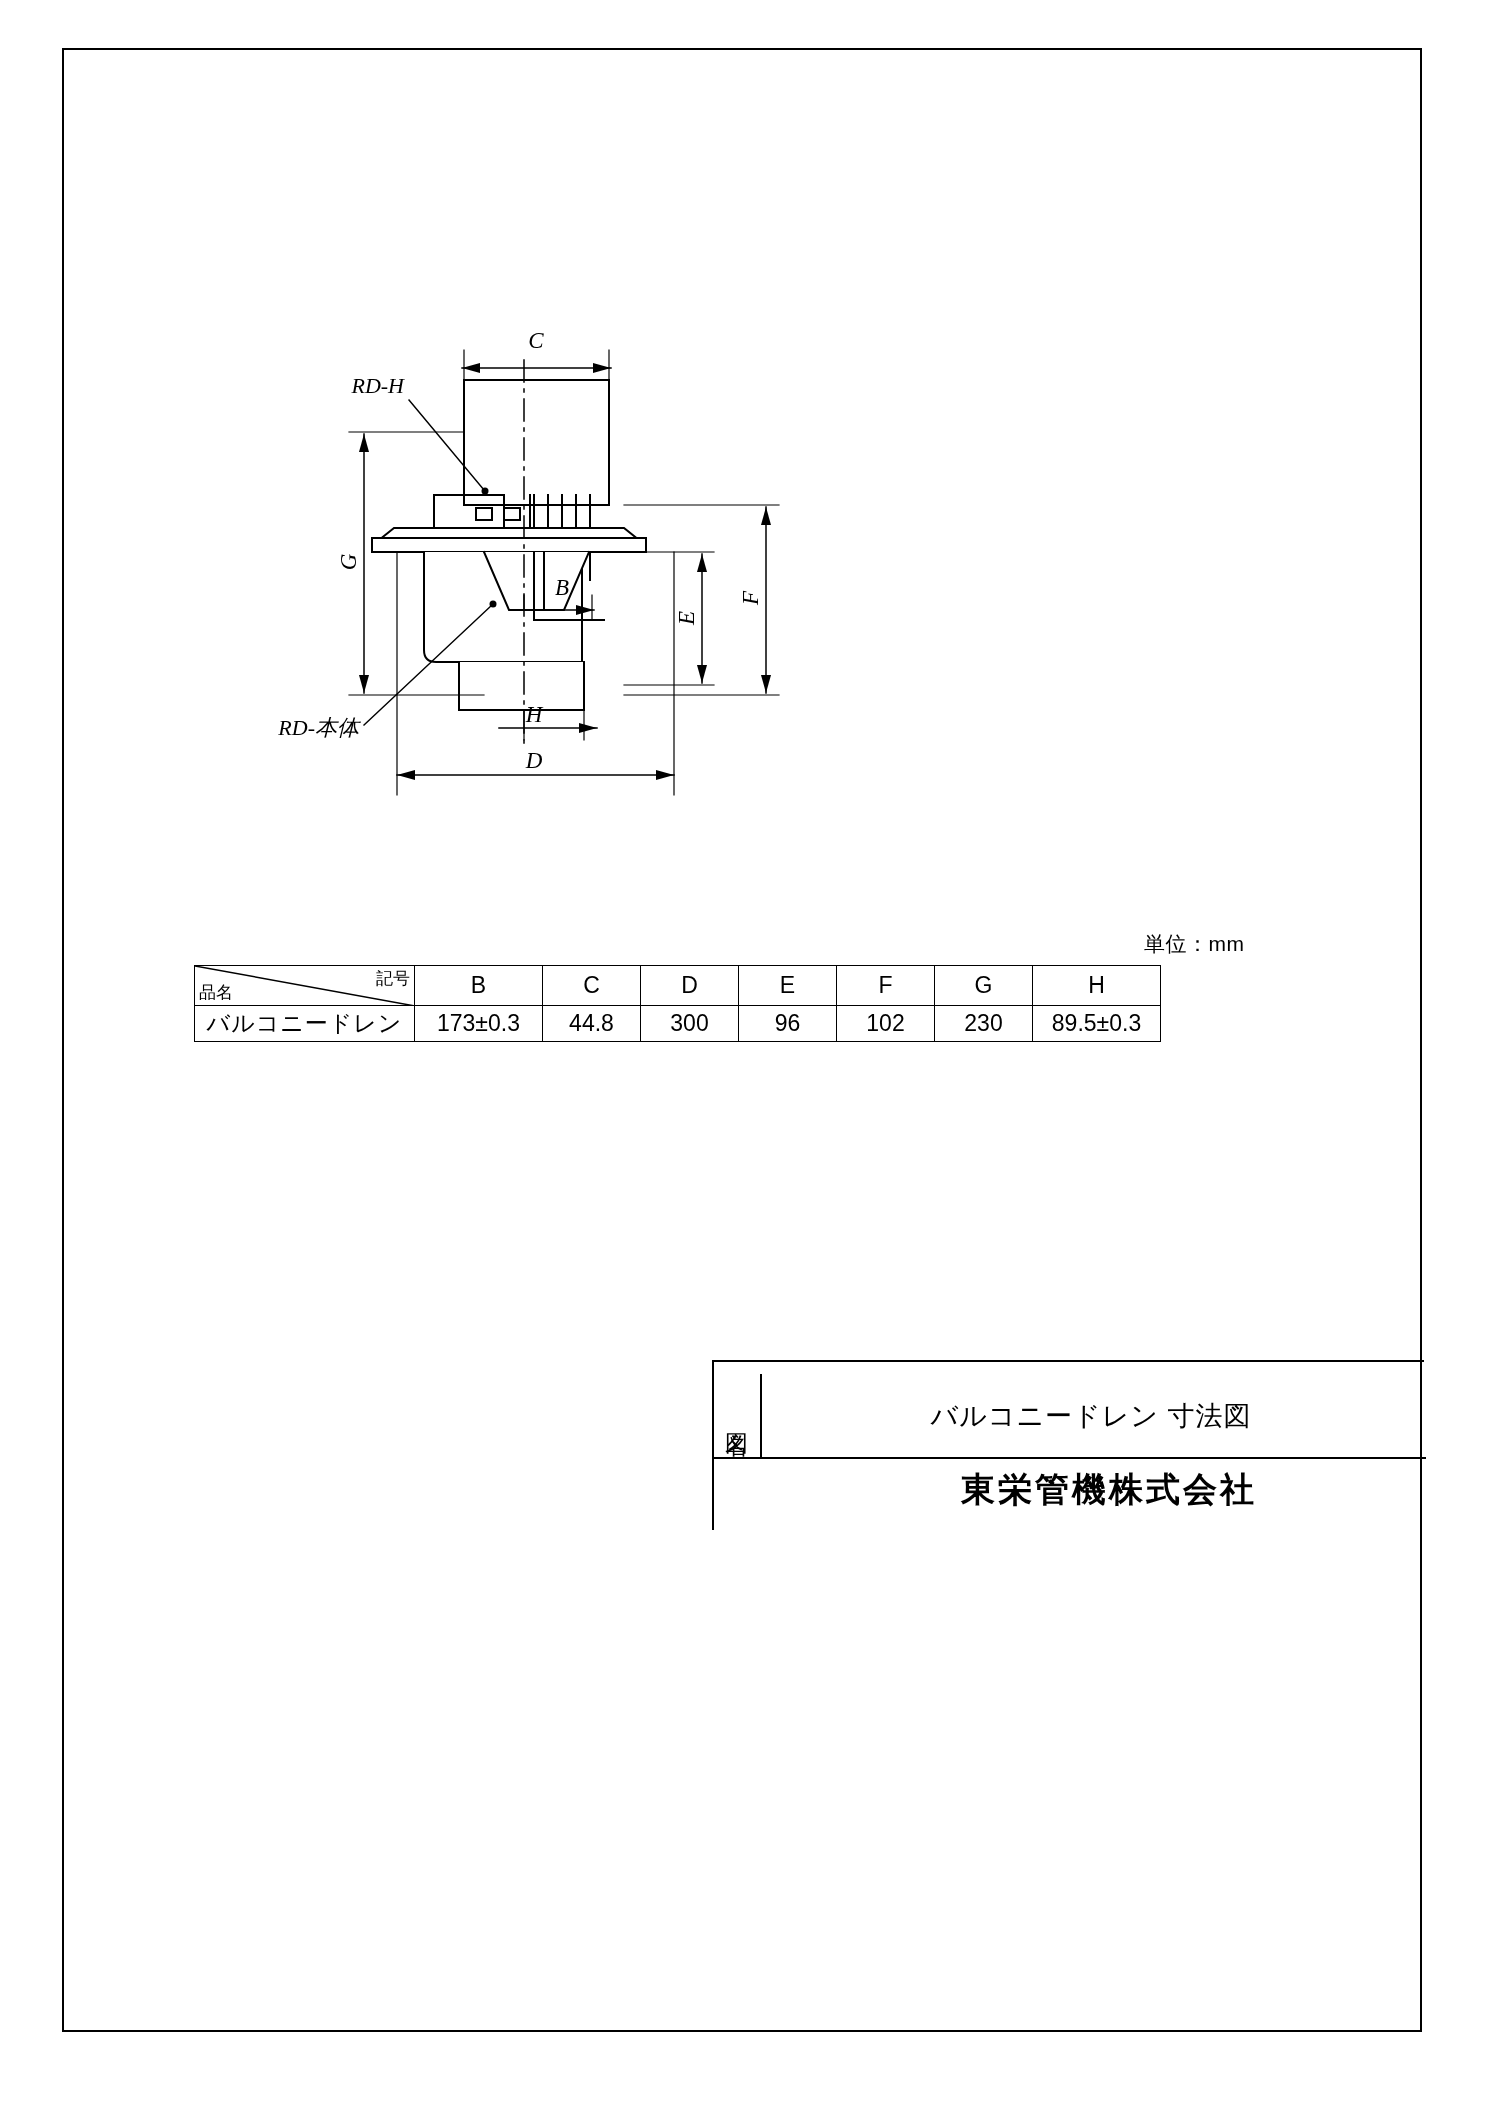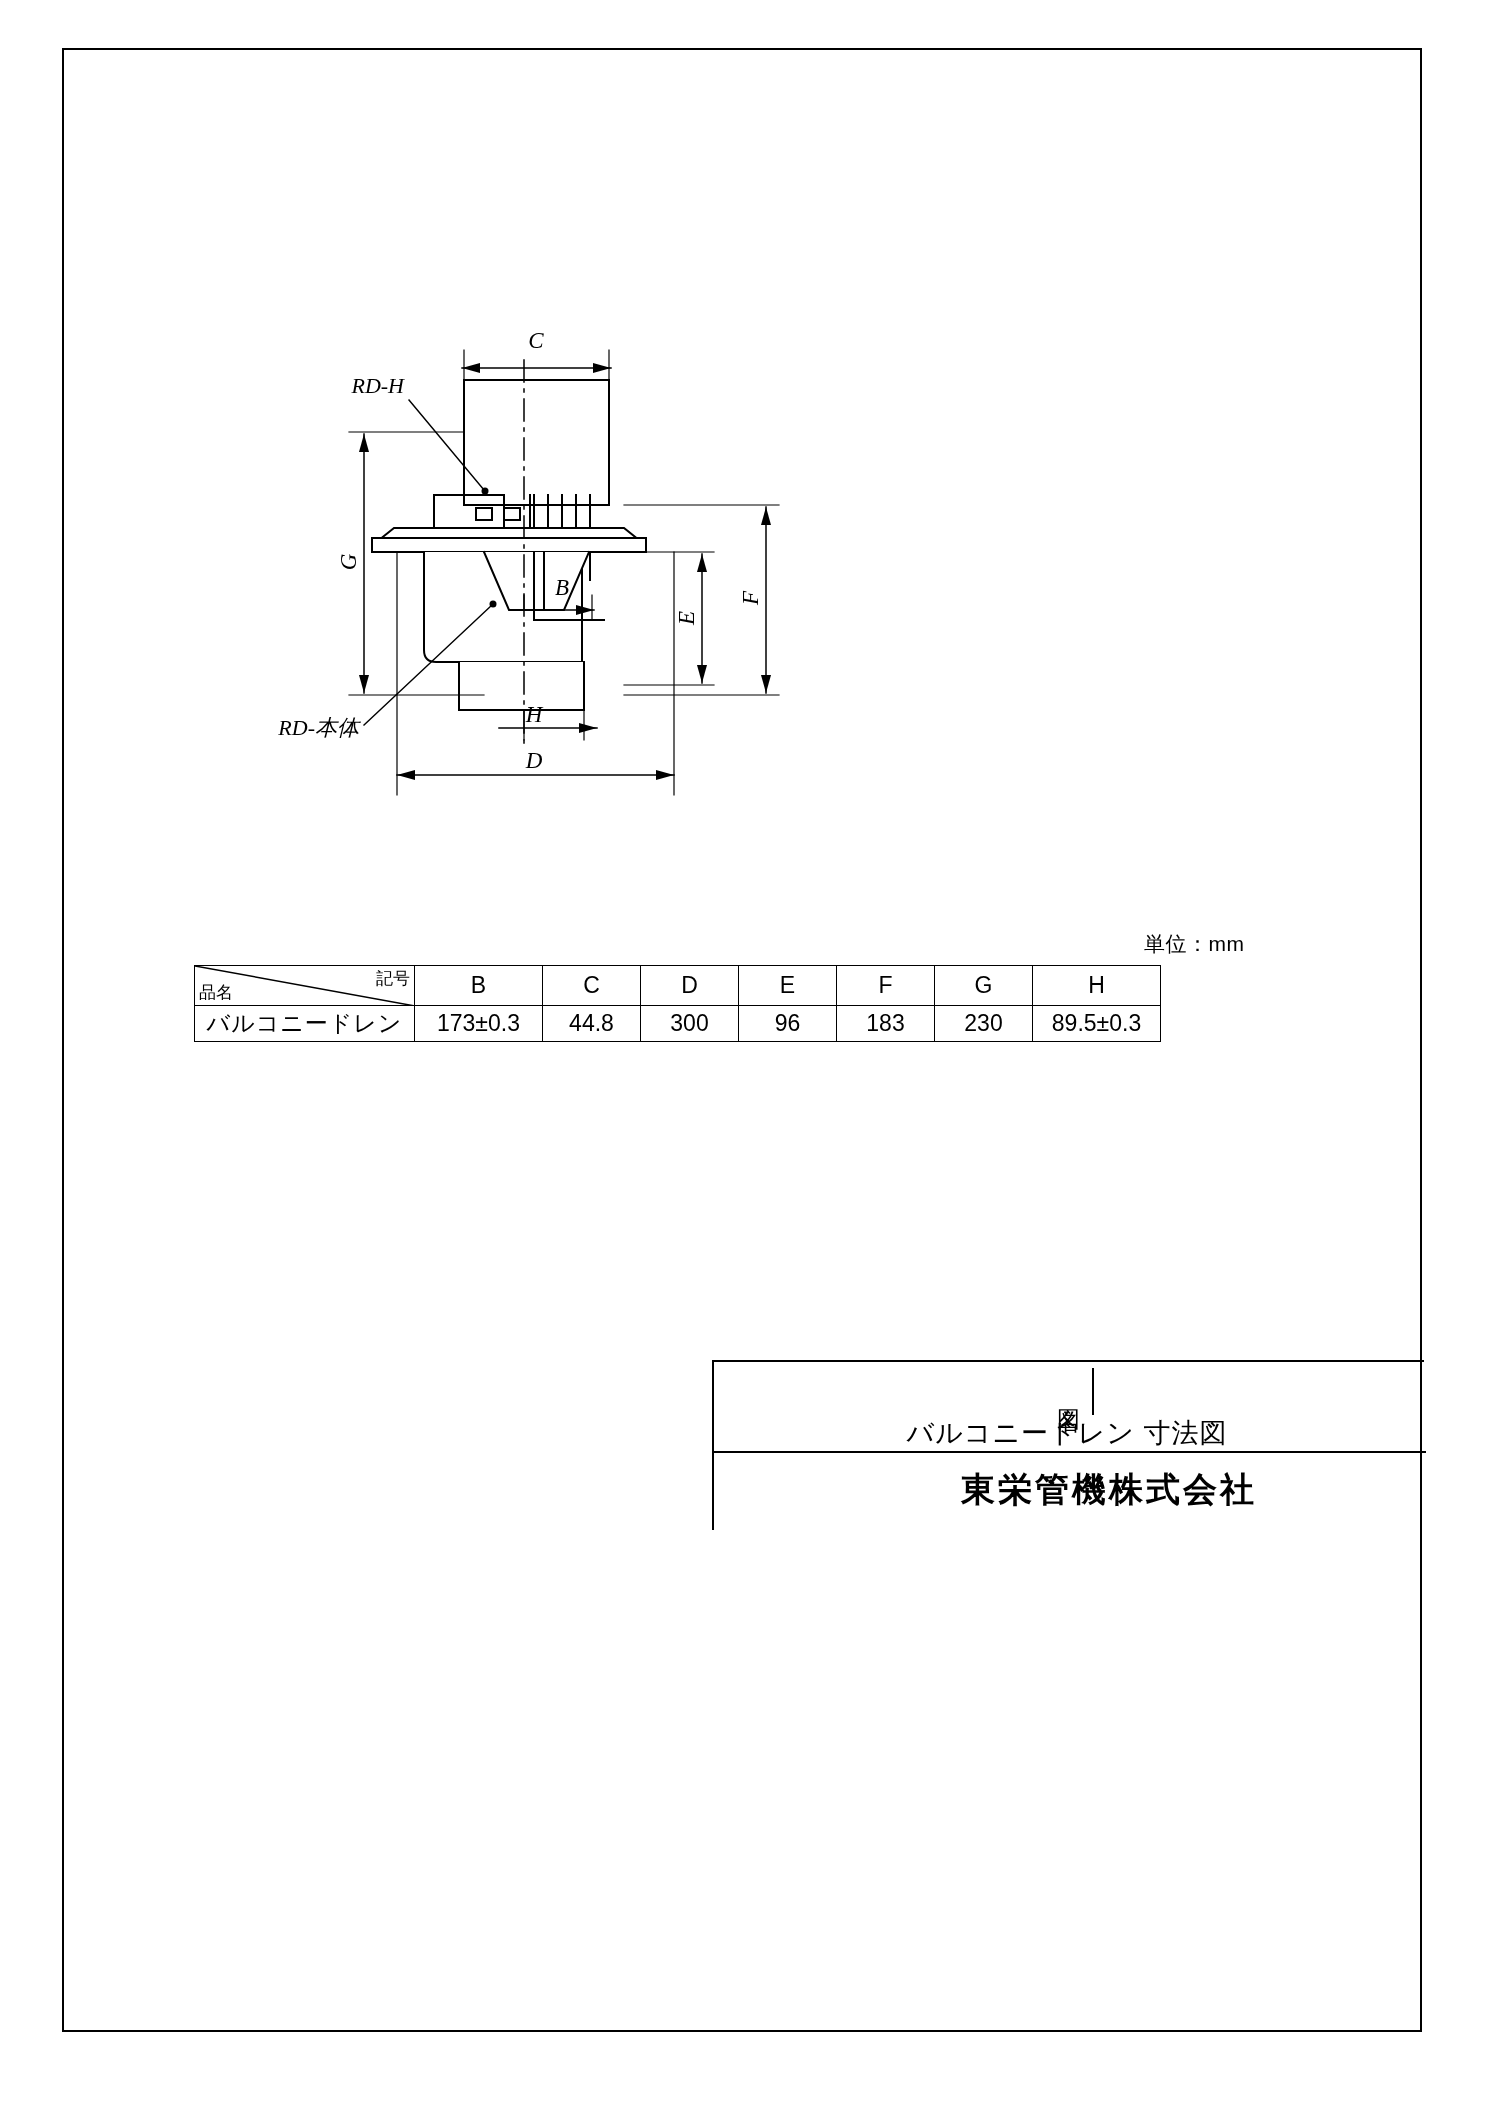--- a/index.html
+++ b/index.html
@@ -109,28 +109,27 @@
     left: 648px;
     top: 1310px;
     width: 712px;
     height: 170px;
     border-left: 2px solid #000000;
     border-top: 2px solid #000000;
     box-sizing: border-box;
   }
   .tb-row1 {
     position: absolute;
-    left: 0; top: 6px;
+    left: 0; top: 12px;
     width: 712px;
     height: 85px;
     box-sizing: border-box;
     border-bottom: 2px solid #000000;
     display: flex;
     align-items: center;
-    flex-direction: column;
   }
   .tb-label {
     width: 48px;
     height: 100%;
     border-right: 2px solid #000000;
     box-sizing: border-box;
     display: flex;
     align-items: center;
     justify-content: center;
     font-size: 23px;
@@ -295,21 +294,21 @@
         <th class="sym wide">H</th>
       </tr>
     </thead>
     <tbody>
       <tr>
         <td class="name">バルコニードレン</td>
         <td class="val wide">173±0.3</td>
         <td class="val">44.8</td>
         <td class="val">300</td>
         <td class="val">96</td>
-        <td class="val">183</td>
+        <td class="val">102</td>
         <td class="val">230</td>
         <td class="val wide">89.5±0.3</td>
       </tr>
     </tbody>
   </table>
 
   <div class="titleblock">
     <div class="tb-row1">
       <div class="tb-label">図名</div>
       <div class="tb-title">バルコニードレン 寸法図</div>

